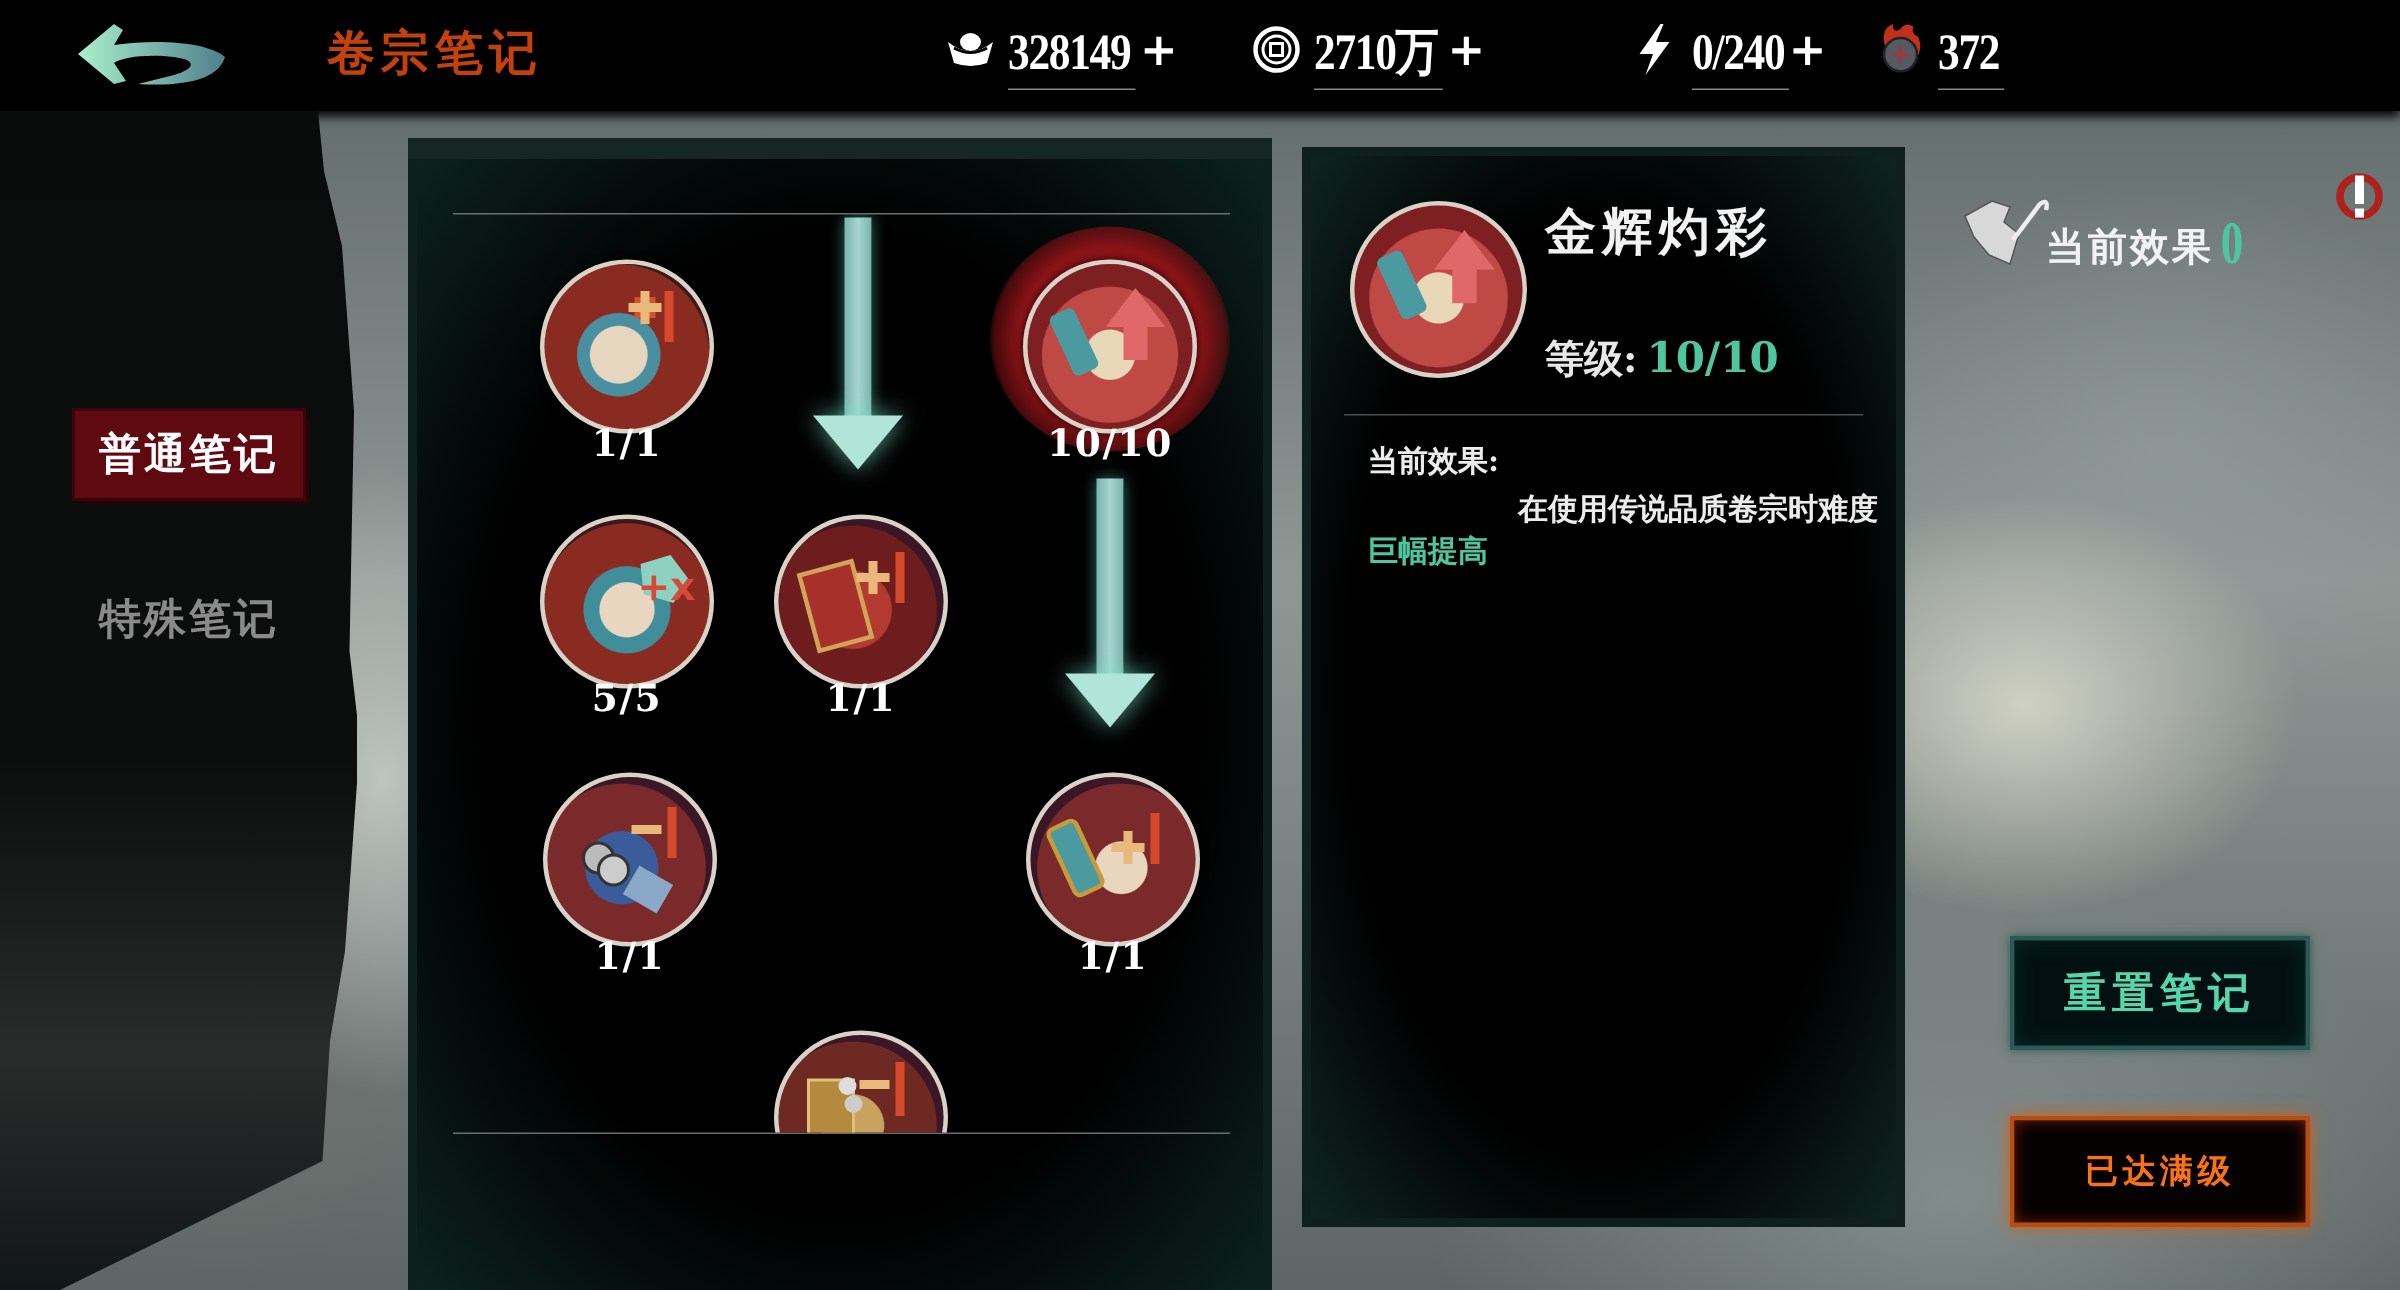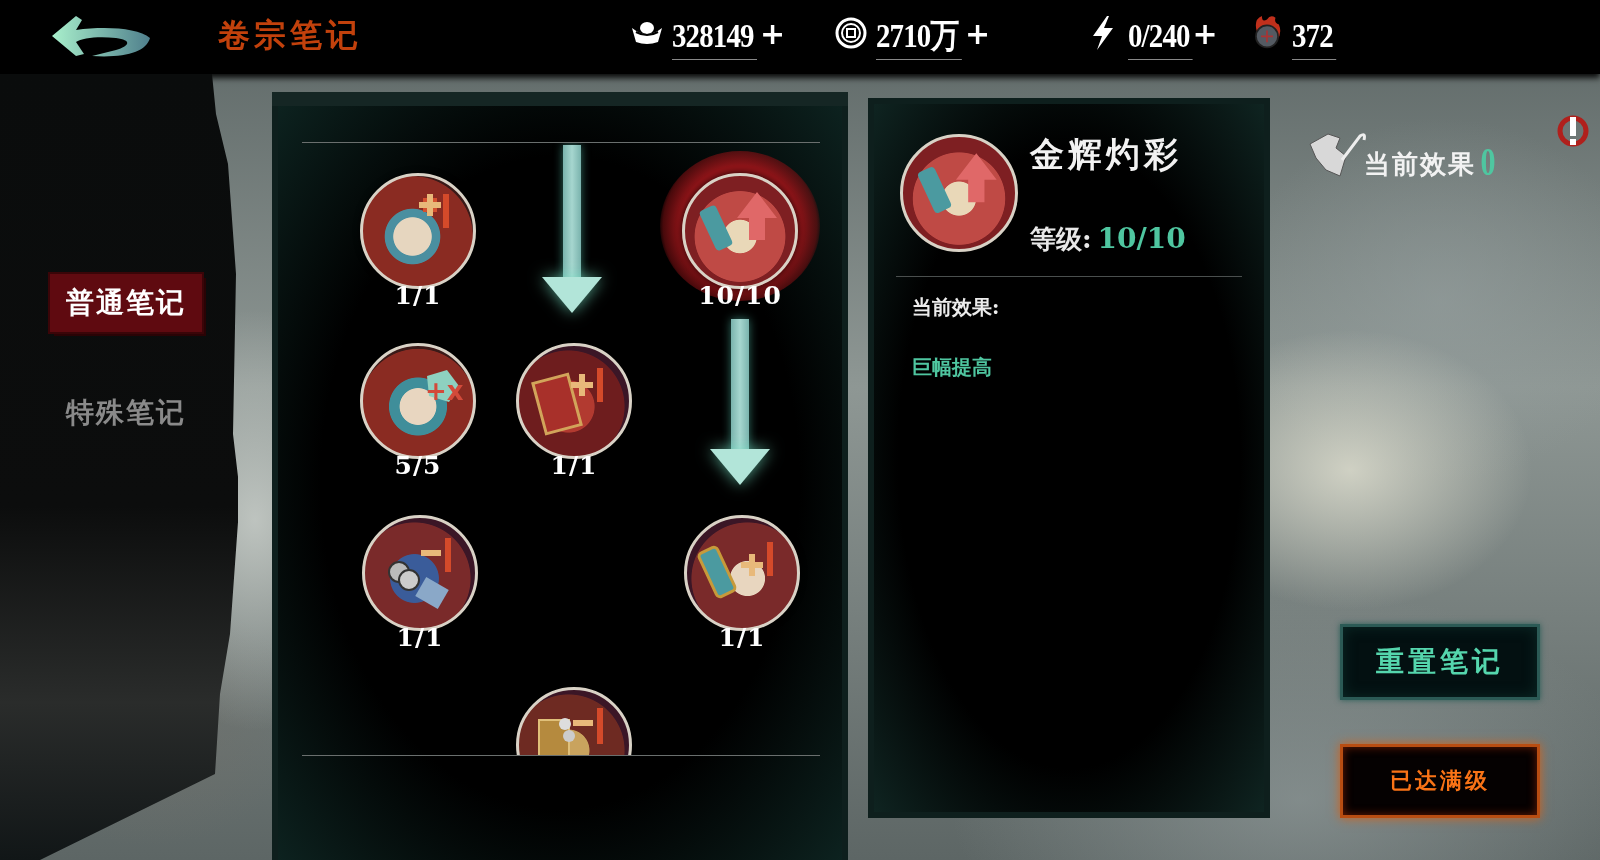--- a/index.html
+++ b/index.html
@@ -263,20 +263,21 @@
         <rect x="22" y="30" width="18" height="44" rx="4" fill="#4b9aa0" transform="rotate(-25 31 52)"></rect>
         <path d="M72 16 L92 42 L80 42 L80 64 L64 64 L64 42 L52 42 Z" fill="#e06868"></path>
       </svg>
   </div>
   <div class="detail-name">金辉灼彩</div>
   <div class="detail-level">
     <span>等级:</span><span class="lv">10/10</span>
   </div>
   <div class="detail-divider"></div>
   <div class="effect-label">当前效果:</div>
+  <div class="effect-text">在使用传说品质卷宗时难度</div>
   <div class="effect-hl">巨幅提高</div>
 </div>
 
 <div class="fragments">
   <svg width="62" height="52" viewBox="0 0 62 52">
     <path d="M4 14 L22 4 L34 8 L30 18 L40 26 L34 46 L20 40 L10 28 Z" fill="#d8d8d8" stroke="#555" stroke-width="1"></path>
     <path d="M36 30 L54 6 Q60 2 58 10" stroke="#eee" stroke-width="3" fill="none"></path>
   </svg>
   <span class="label">当前效果</span>
   <span class="num">0</span>

